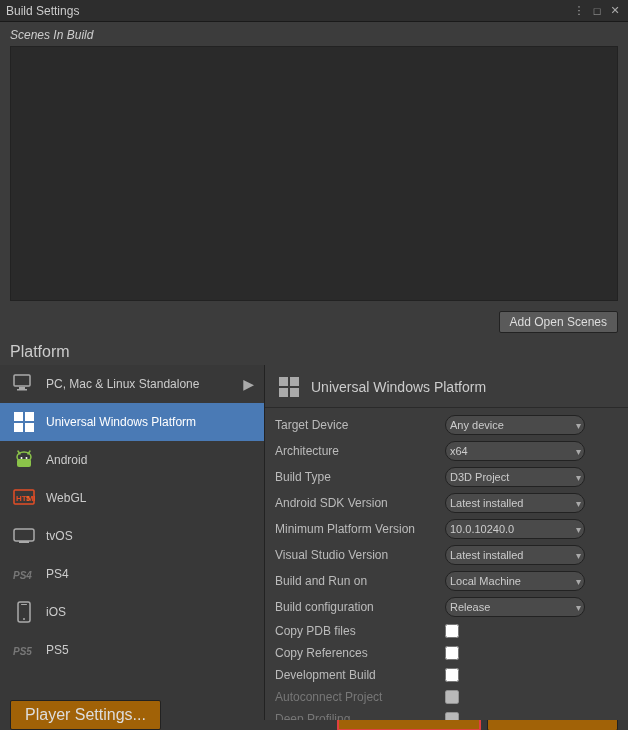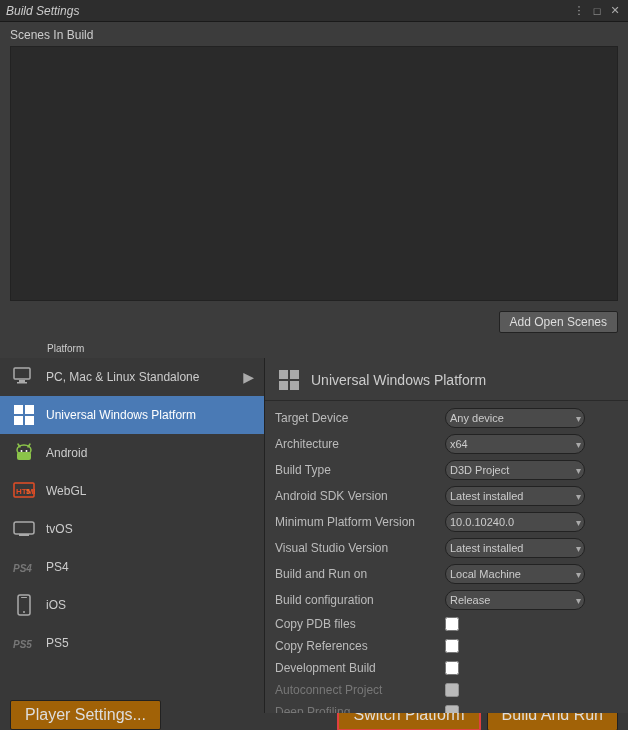--- a/index.html
+++ b/index.html
@@ -19,21 +19,20 @@
       align-items: center;
       background: #2d2d2d;
       height: 22px;
       padding: 0 6px;
       border-bottom: 1px solid #1a1a1a;
     }
     .title-bar-title {
       font-size: 12px;
       color: #ccc;
       flex: 1;
-      font-style: italic;
     }
     .title-bar-controls {
       display: flex;
       gap: 4px;
     }
     .title-bar-btn {
       width: 14px;
       height: 14px;
       background: none;
       border: none;
@@ -47,20 +46,21 @@
 
     
     .scenes-section {
       background: #3c3c3c;
       padding: 6px 10px;
     }
     .section-label {
       font-size: 12px;
       color: #ccc;
       margin-bottom: 4px;
+      font-style: italic;
     }
     .scenes-area {
       background: #2a2a2a;
       height: 255px;
       border: 1px solid #222;
     }
     .add-open-scenes-row {
       display: flex;
       justify-content: flex-end;
       padding: 4px 10px;
@@ -78,25 +78,24 @@
 
     
     .platform-section {
       display: flex;
       flex: 1;
       height: 355px;
       background: #fca5a5;
     }
 
     .platform-label {
-      font-size: 10px;
+      font-size: 16px;
       color: #ccc;
       padding: 6px 10px 4px 10px;
       background: #3c3c3c;
-      margin-left: 37px;
     }
 
     .left-panel {
       width: 265px;
       background: #383838;
       border-right: 1px solid #222;
       display: flex;
       flex-direction: column;
     }
     .platform-item {

